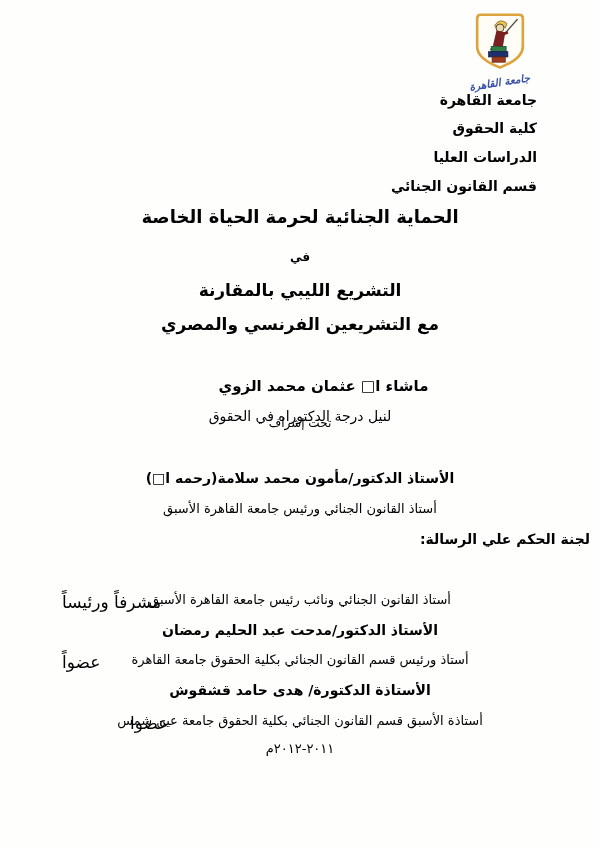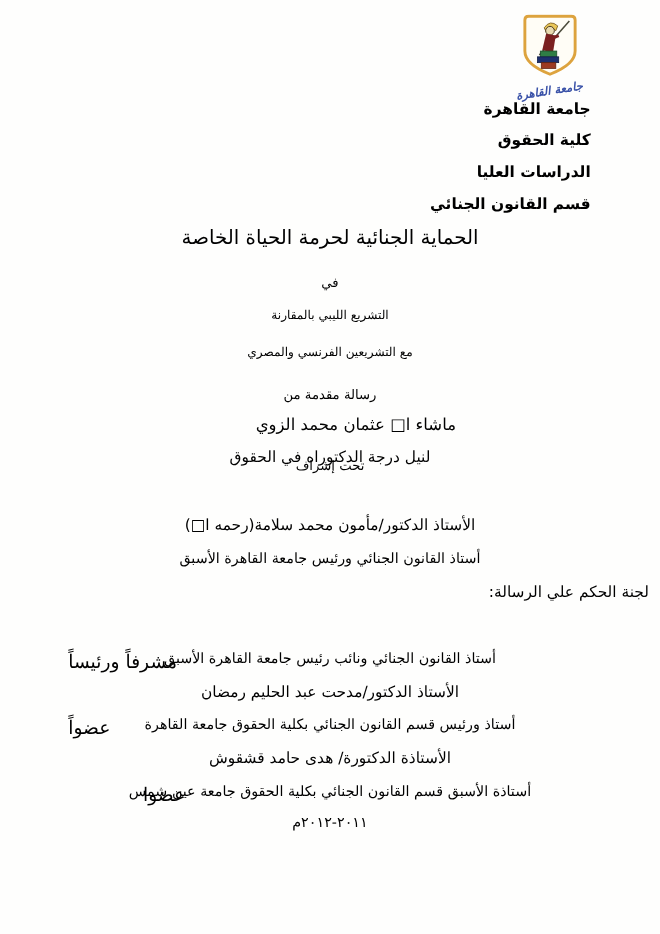--- a/index.html
+++ b/index.html
@@ -7,22 +7,22 @@
     position:relative;
     width:600px;height:849px;
     background:#fefefd;
     font-family:"DejaVu Sans", sans-serif;
     color:#000;
     direction:rtl;
     overflow:hidden;
   }
   .line{position:absolute;left:0;right:0;text-align:center;line-height:1.25;}
   .hline{position:absolute;right:63px;text-align:right;font-weight:bold;font-size:14px;line-height:1.2;}
-  .bold{font-weight:normal;}
-  .fs18{font-size:18px;} .fs17{font-size:11px;} .fs16{font-size:12px;}
+  .bold{font-weight:bold;}
+  .fs18{font-size:18px;} .fs17{font-size:17px;} .fs16{font-size:12px;}
   .fs15{font-size:15px;margin-left:47px;} .fs14{font-size:14px;} .fs13{font-size:13px;} .fs12{font-size:12px;}
   .comm-head{left:auto;right:10px;}
   .role{position:absolute;left:62px;top:0;font-size:17px;}
   .role-far{left:130px;text-align:right;}
   
   .emblem{position:absolute;top:13px;right:60px;width:80px;text-align:center;}
   .emblem svg{display:block;margin:0 auto;}
   .emblem-caption{
     display:inline-block;
     font-size:10.5px;font-weight:bold;font-style:italic;
@@ -56,21 +56,20 @@
   <div class="hline" style="top:92px">جامعة القاهرة</div>
   <div class="hline" style="top:120px">كلية الحقوق</div>
   <div class="hline" style="top:149px">الدراسات العليا</div>
   <div class="hline" style="top:178px">قسم القانون الجنائي</div>
 
   <div class="line bold fs18" style="top:206px">الحماية الجنائية لحرمة الحياة الخاصة</div>
   <div class="line bold fs16" style="top:250px">في</div>
   <div class="line bold fs17" style="top:280px">التشريع الليبي بالمقارنة</div>
   <div class="line bold fs17" style="top:314px">مع التشريعين الفرنسي والمصري</div>
 
-  <div class="line fs12" style="top:352px">رسالة مقدمة من</div>
   <div class="line bold fs15" style="top:377px">ماشاء ا□ عثمان محمد الزوي</div>
   <div class="line fs14" style="top:408px">لنيل درجة الدكتوراه في الحقوق</div>
   <div class="line fs12" style="top:416px">تحت إشراف</div>
   <div class="line bold fs14" style="top:470px">الأستاذ الدكتور/مأمون محمد سلامة(رحمه ا□)</div>
   <div class="line fs13" style="top:501px">أستاذ القانون الجنائي ورئيس جامعة القاهرة الأسبق</div>
 
   <div class="line bold fs14 comm-head" style="top:531px">لجنة الحكم علي الرسالة:</div>
 
   <div class="line fs13" style="top:592px">
     <span>أستاذ القانون الجنائي ونائب رئيس جامعة القاهرة الأسبق</span>

